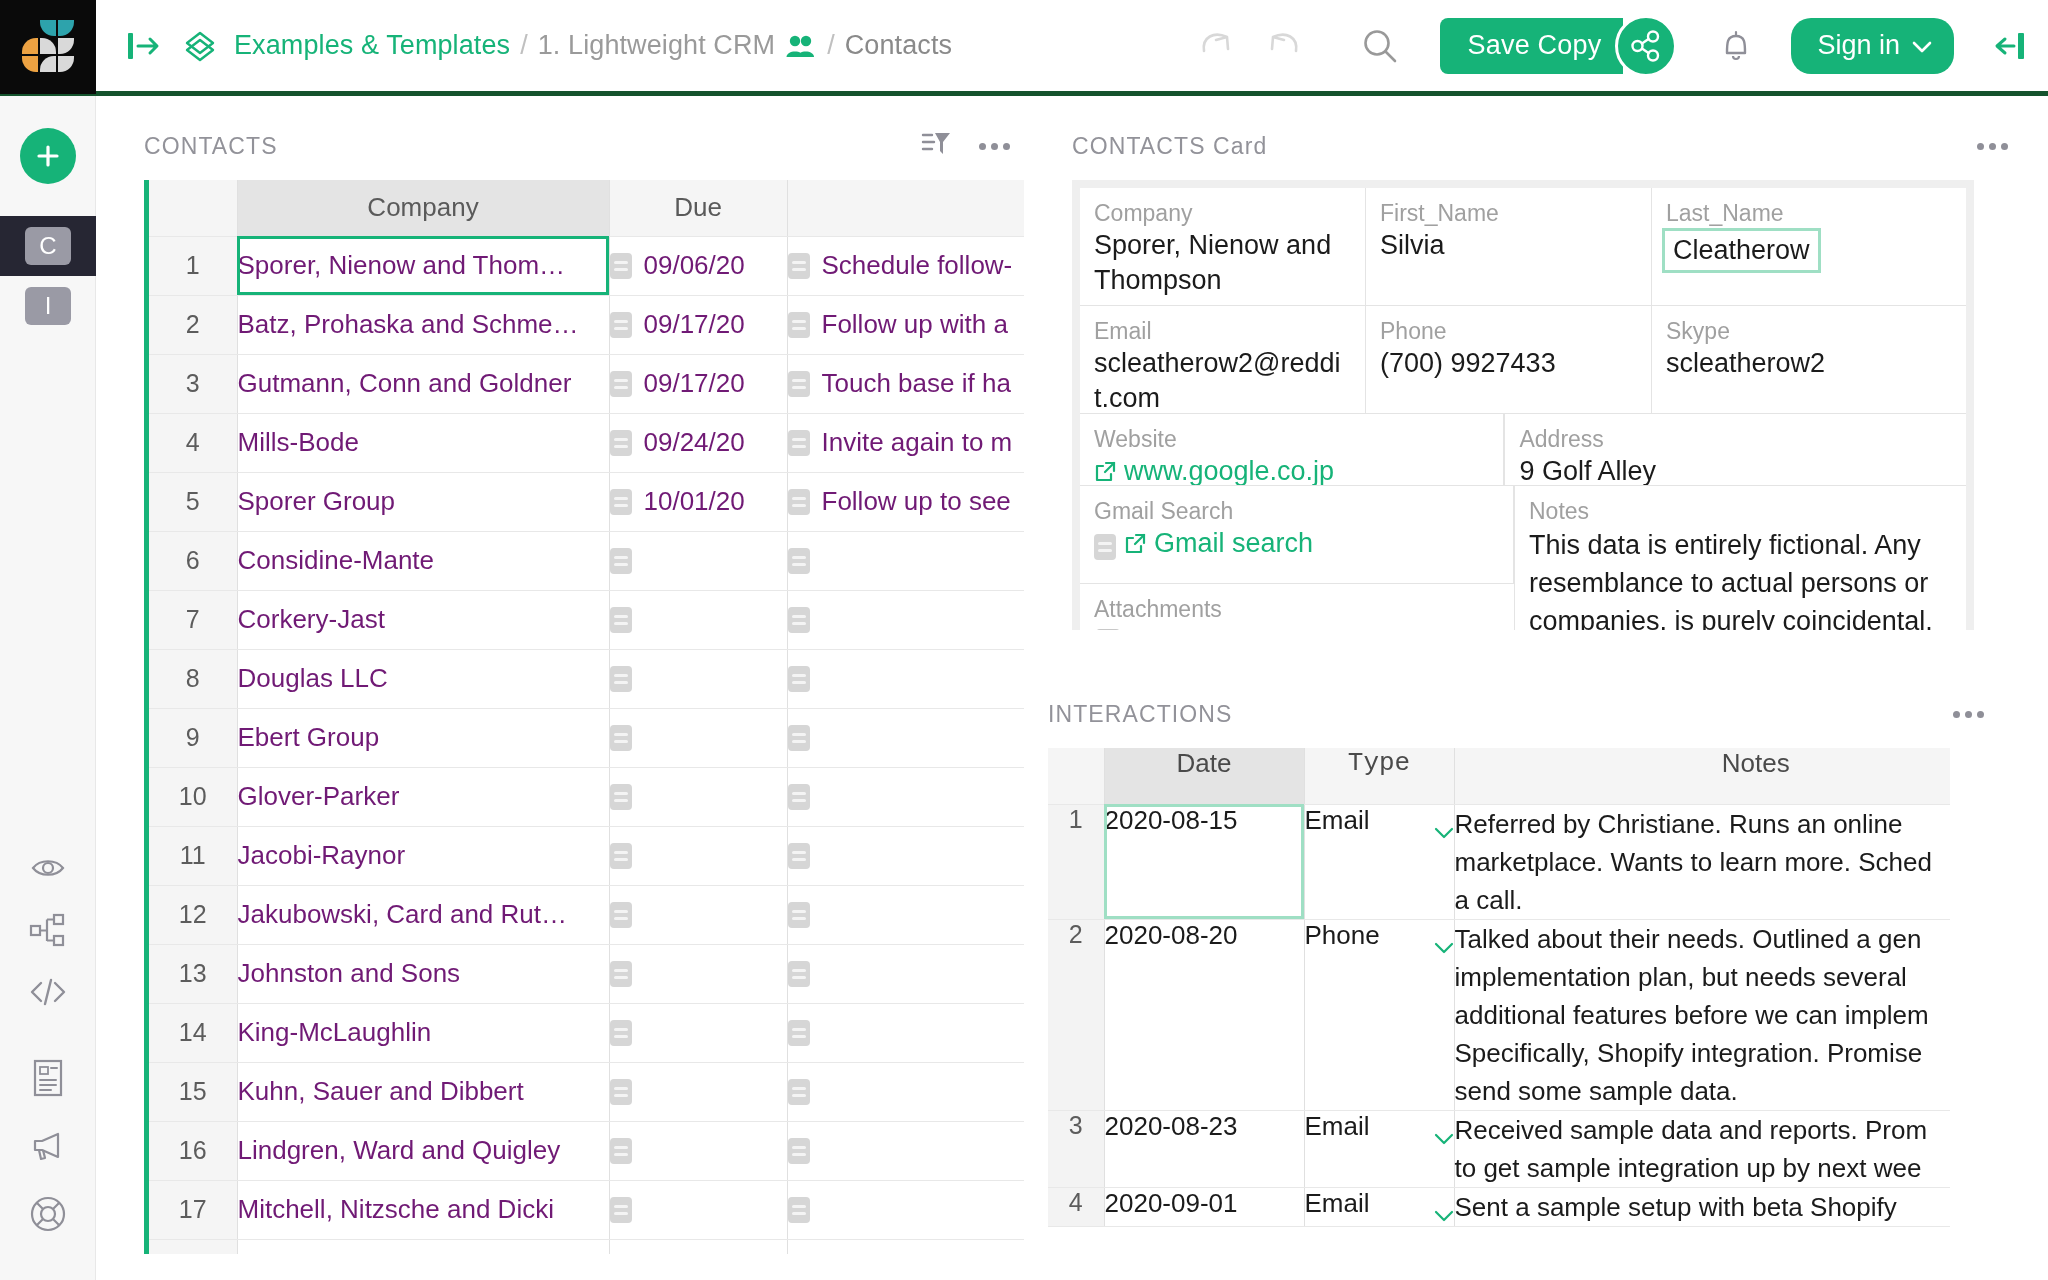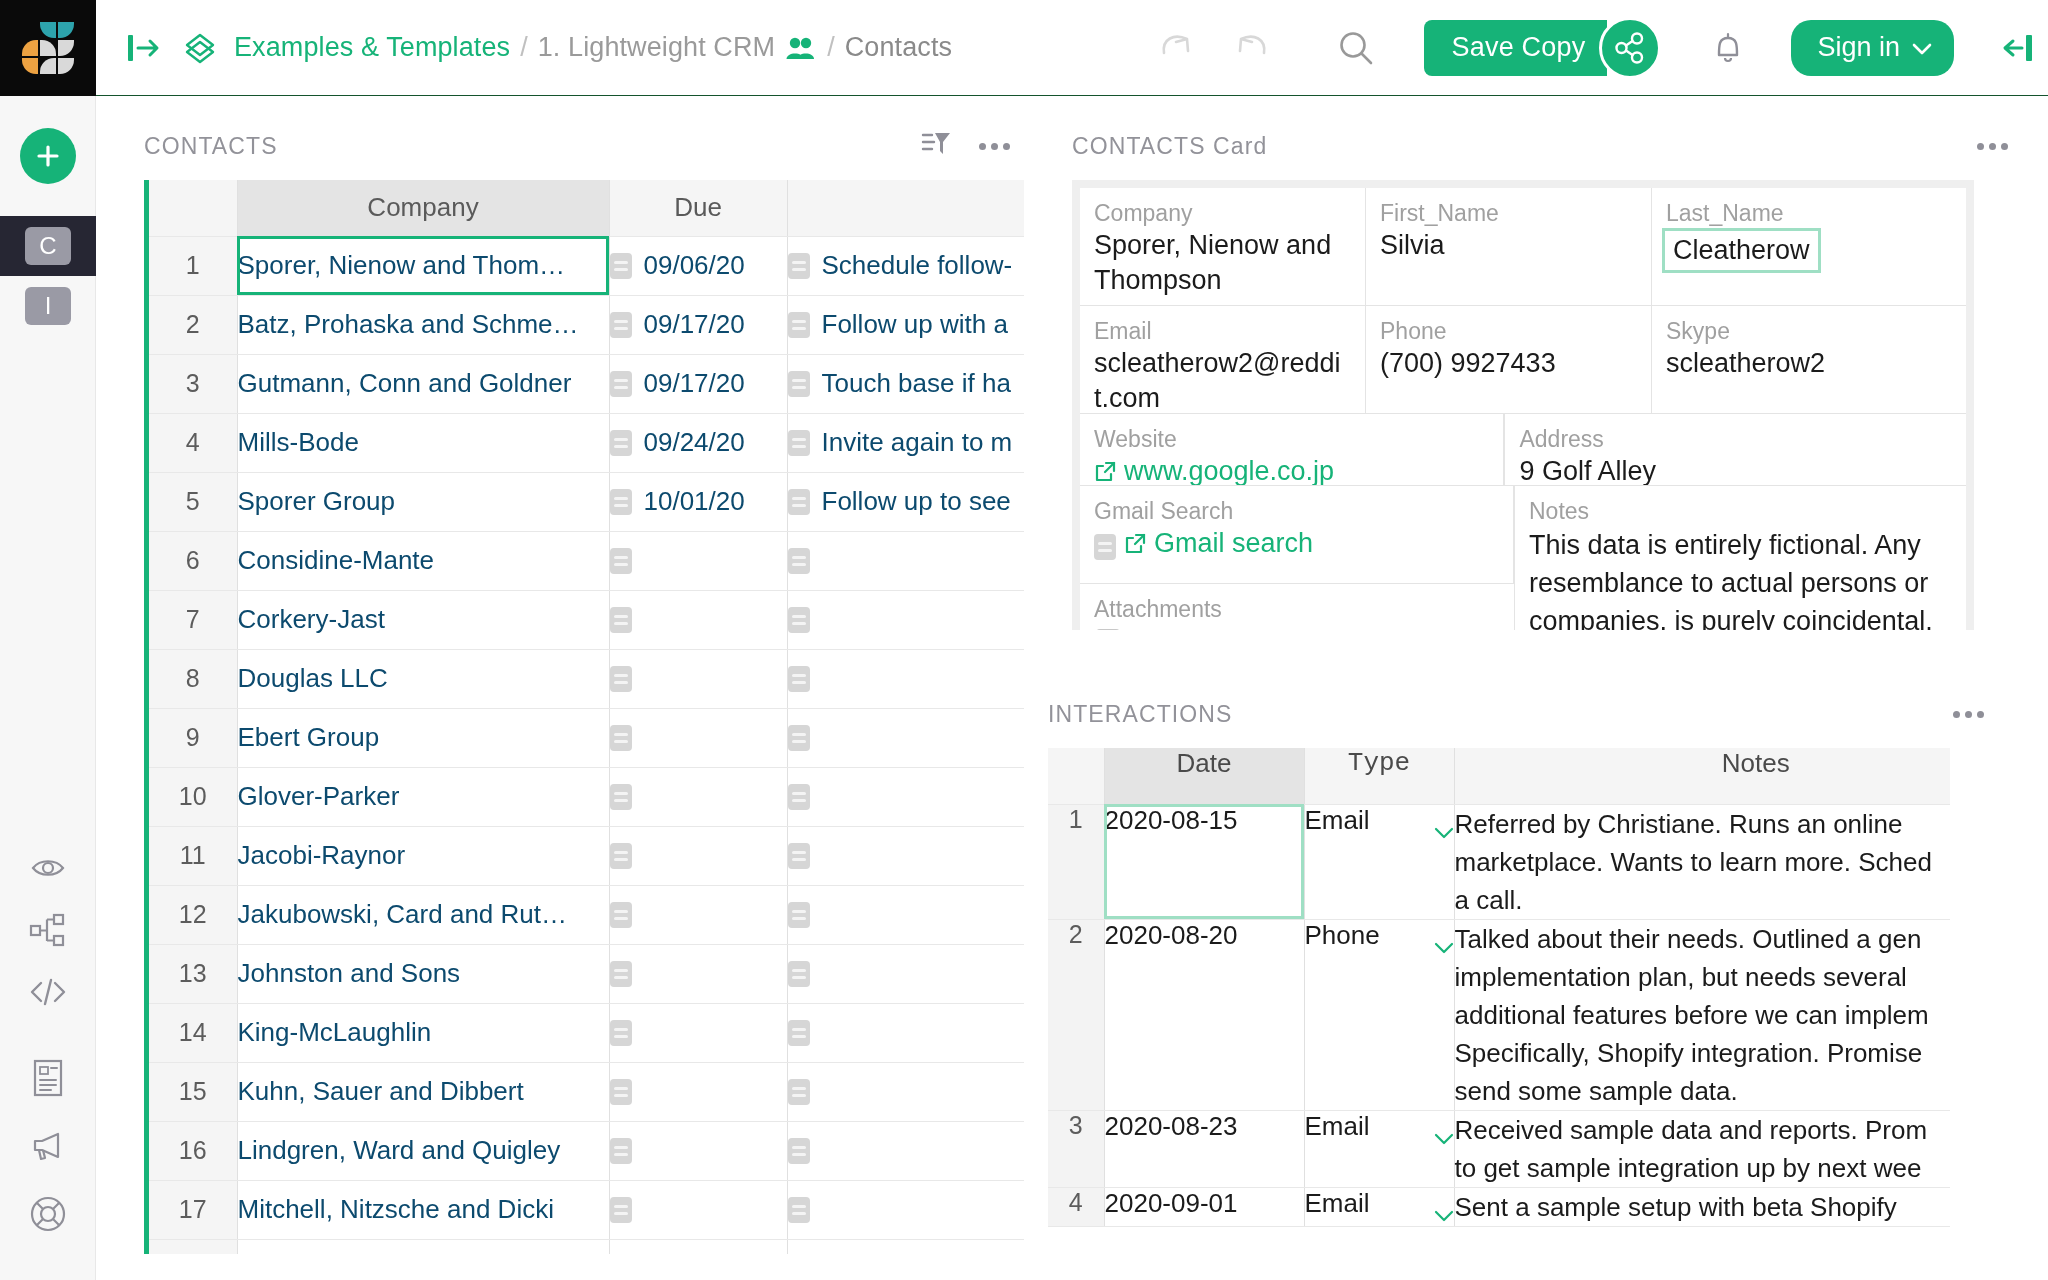--- a/index.html
+++ b/index.html
@@ -10,21 +10,21 @@
     background: #ffffff;
     font-family: "Liberation Sans", sans-serif;
     -webkit-font-smoothing: antialiased;
   }
   #app { position: relative; width: 2048px; height: 1280px; }
 
   
   #topbar {
     position: absolute; top: 0; left: 0; width: 2048px; height: 96px;
     background: #ffffff;
-    border-bottom: 1px solid #14532d;
+    border-bottom: 5px solid #14532d;
     display: flex; align-items: center;
   }
   #logo-box {
     width: 96px; height: 96px; background: #0a0a0a;
     display: flex; align-items: center; justify-content: center;
     flex: 0 0 96px;
   }
   .logo-grid {
     width: 52px; height: 52px;
     display: grid; grid-template-columns: repeat(3, 1fr); grid-template-rows: repeat(3, 1fr);
@@ -45,21 +45,21 @@
 
   .breadcrumb { display: flex; align-items: center; white-space: nowrap;
                 font-size: 27px; letter-spacing: 0.1px; }
   .bc-green { color: #16b378; }
   .bc-grey  { color: #9a9a9a; }
   .bc-dark  { color: #8a8a8a; }
   .bc-sep   { color: #c0c0c0; margin: 0 10px; }
   #people-icon { width: 30px; height: 24px; margin: 0 2px 0 10px; }
 
   #topbar-right {
-    display: flex; align-items: center; gap: 16px; padding-right: 0px;
+    display: flex; align-items: center; gap: 8px; padding-right: 8px;
     flex: 0 0 auto;
   }
   #undo-icon, #redo-icon { width: 52px; height: 52px; }
   #redo-icon { margin-right: 36px; }
   #undo-icon { margin-right: 8px; }
   #search-icon-btn { width: 52px; height: 52px; margin-right: 26px; }
 
   #save-copy-wrap { position: relative; display: flex; align-items: center; }
   #save-copy-btn {
     height: 56px; background: #16b378; color: #fff;
@@ -140,21 +140,21 @@
   .g-hrow th {
     background: #f5f5f5; height: 56px; font-size: 26px; color: #5a5a5a;
     text-align: center; border-bottom: 1px solid #d4d4d4;
   }
   .g-hrow th.rownum-h { width: 88px; background:#f5f5f5; border-right:1px solid #e0e0e0;}
   .g-hrow th.sel-col { background: #e4e4e4; }
   td.rownum {
     width: 88px; background: #f5f5f5; text-align: center;
     font-size: 25px; color: #5c5c5c; height: 59px;
   }
-  td.cell { height: 59px; font-size: 26px; color: #0c4a6e; padding: 0 12px; }
+  td.cell { height: 59px; font-size: 26px; color: #701a75; padding: 0 12px; }
   td.cell.company { width: 372px; }
   td.cell.due { width: 178px; }
   td.cell.todo { width: 482px; white-space: nowrap; overflow: hidden; }
   .cellflex { display: flex; align-items: center; gap: 12px; height: 100%; }
   .ref-chip {
     width: 22px; height: 26px; border-radius: 4px; background: #d6d6d6;
     flex: 0 0 22px; position: relative;
   }
   .ref-chip::before, .ref-chip::after {
     content: ""; position: absolute; left: 4px; width: 14px; height: 3px;

